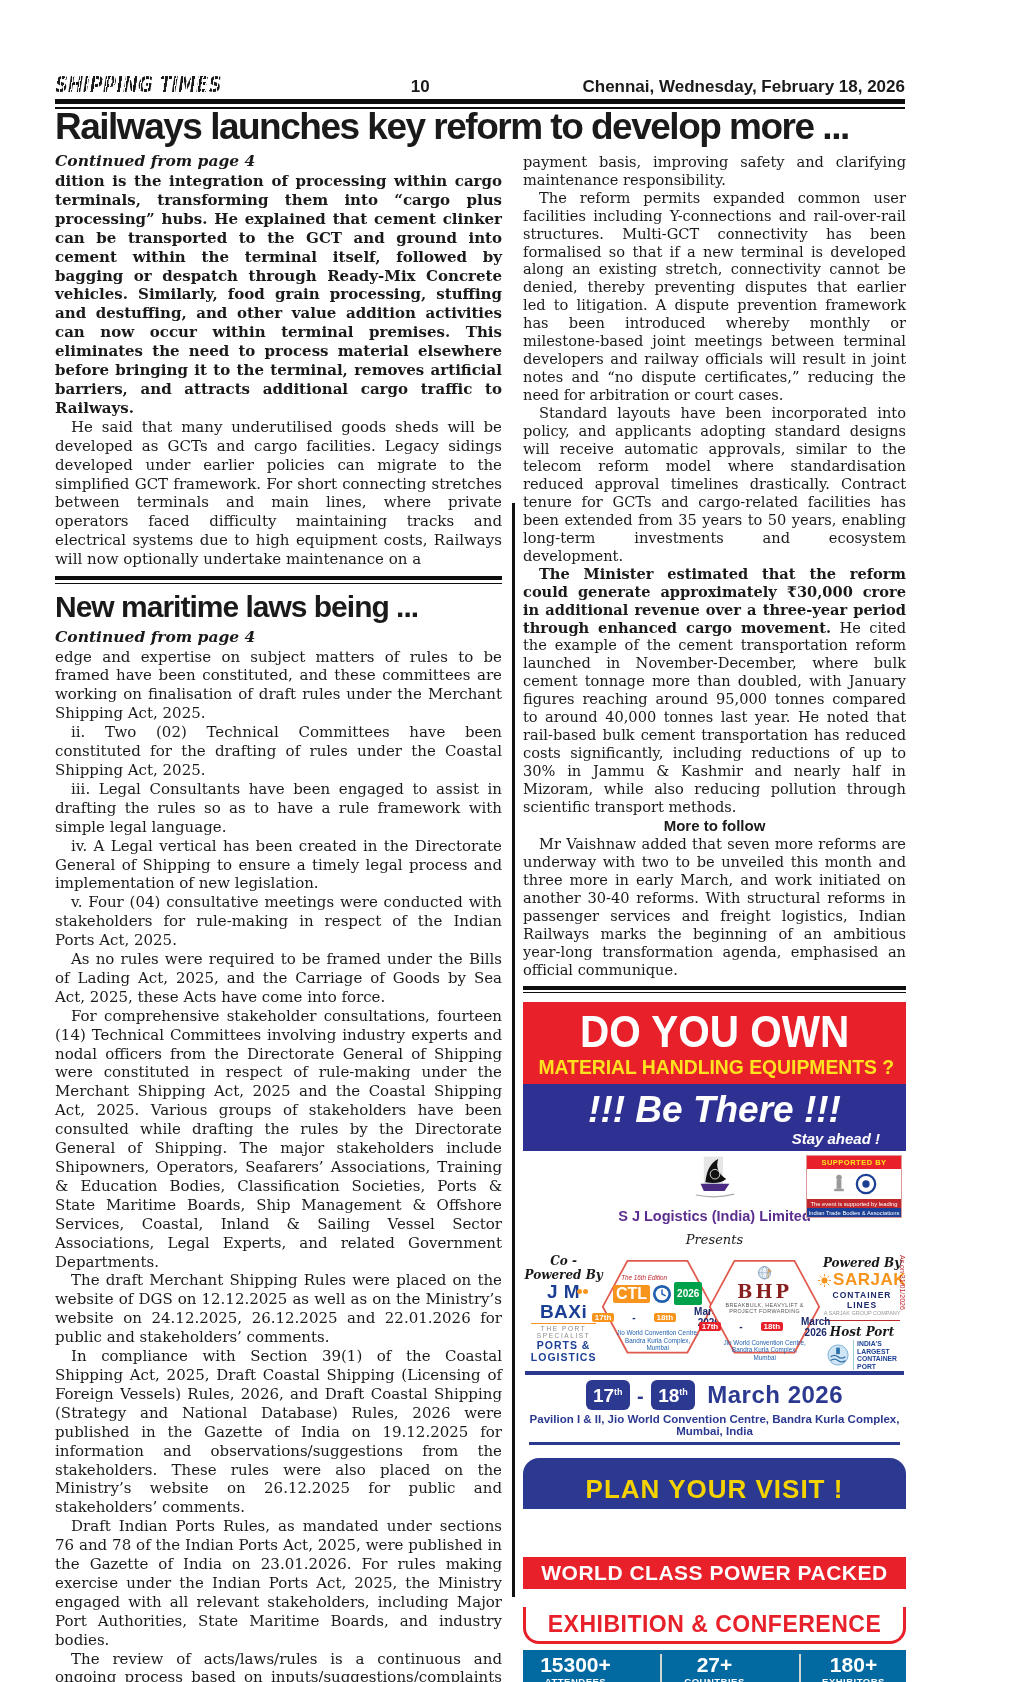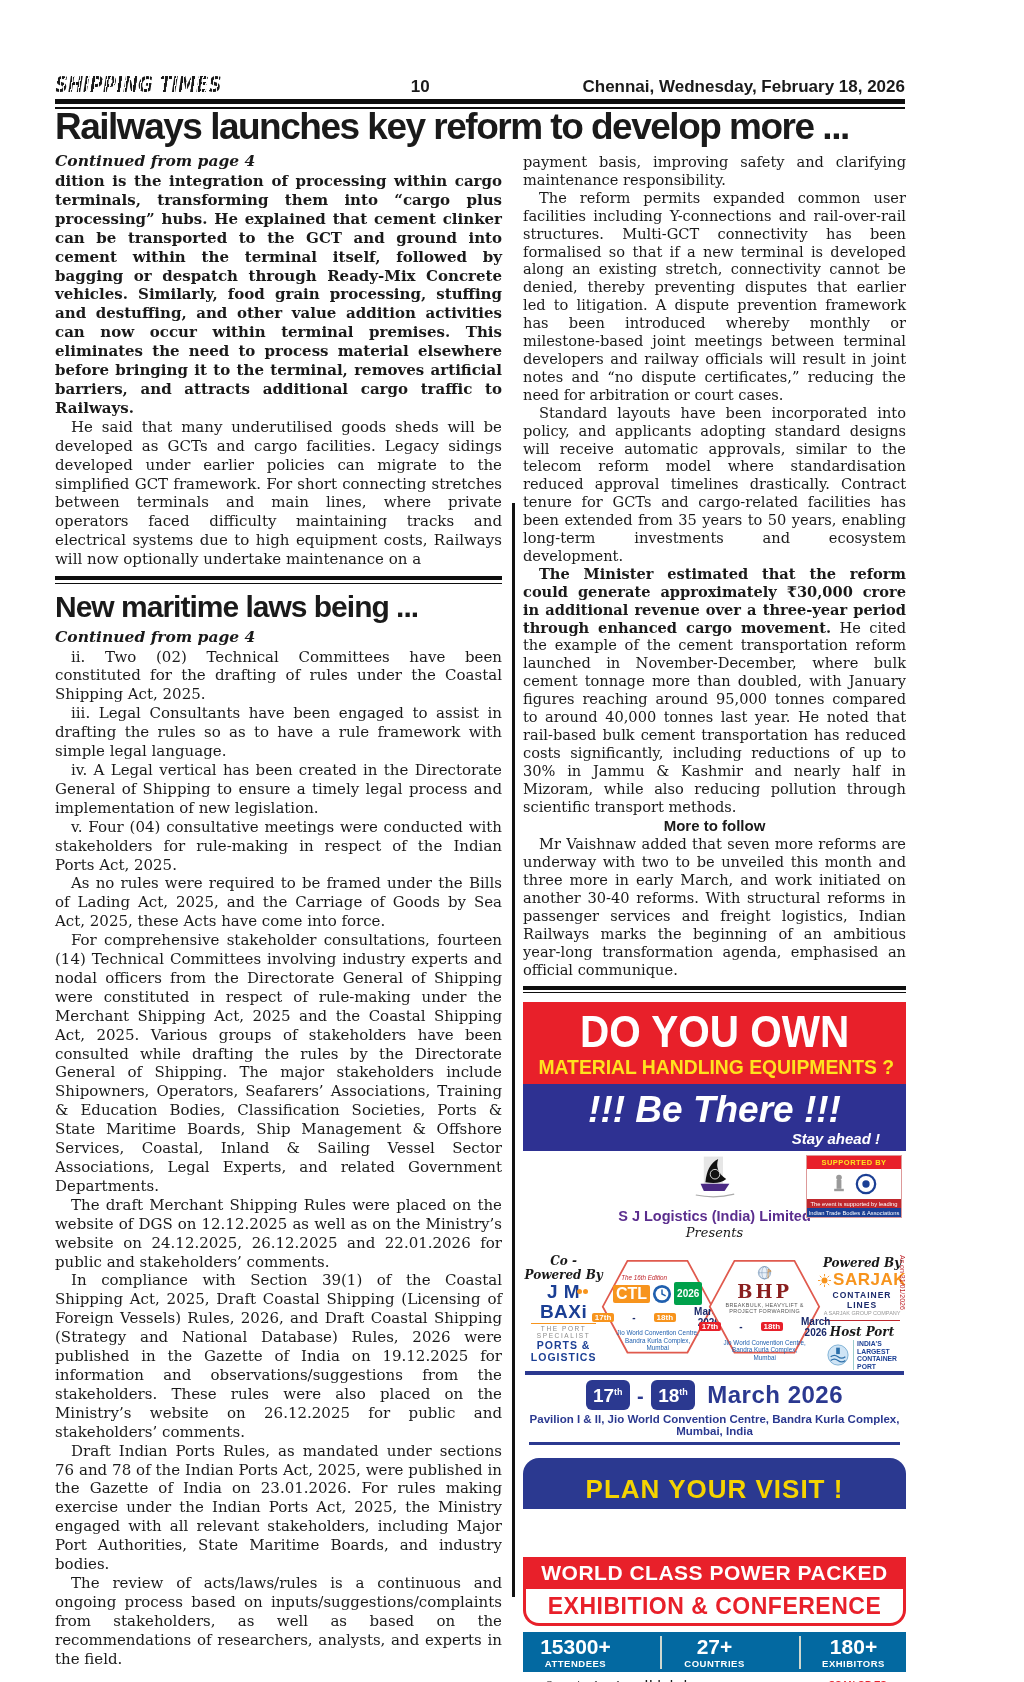--- a/index.html
+++ b/index.html
@@ -33,21 +33,21 @@
   
   .ad{margin-top:9px;width:383px;position:relative;font-family:"Liberation Sans",sans-serif;}
   .ad-red{background:#e8202a;text-align:center;padding:6px 0 5px;}
   .ad-red .l1{color:#fff;font-weight:900;font-size:45px;line-height:47px;display:inline-block;transform:scaleX(.9);white-space:nowrap;}
   .ad-red .l2{color:#ffe21f;font-weight:900;font-size:21px;line-height:24px;display:inline-block;transform:scaleX(.92);white-space:nowrap;}
   .ad-blue{background:#2e3192;text-align:center;padding:6px 0 4px;}
   .ad-blue .l3{color:#fff;font-weight:900;font-style:italic;font-size:37px;line-height:40px;}
   .ad-blue .l4{color:#fff;font-weight:bold;font-style:italic;font-size:15px;text-align:right;padding-right:26px;}
   .presenter{position:relative;height:100px;text-align:center;padding-top:4px;}
   .sj-name{color:#5b2d8e;font-weight:bold;font-size:14.5px;margin-top:1px;}
-  .presents{font-family:"DejaVu Serif",serif;font-style:italic;font-size:13px;margin-top:1px;}
+  .presents{font-family:"DejaVu Serif",serif;font-style:italic;font-size:13px;margin-top:8px;}
   .supbadge{position:absolute;right:4px;top:4px;width:94px;border:1px solid #d99;font-size:0;}
   .supbadge .sb-h{background:#e8202a;color:#ffe21f;font-weight:bold;font-size:7.5px;letter-spacing:.5px;text-align:center;padding:2px 0;}
   .supbadge .sb-b{background:#fff;display:flex;justify-content:center;align-items:center;gap:8px;height:30px;}
   .supbadge .sb-f1{background:#c0272d;color:#fff;font-size:5.8px;text-align:center;padding:1.5px 0;}
   .supbadge .sb-f2{background:#1b3f94;color:#fff;font-size:5.8px;text-align:center;padding:1.5px 0;}
   .logos{display:flex;align-items:center;justify-content:center;height:116px;position:relative;}
   .copow{width:92px;text-align:center;align-self:flex-end;padding-bottom:8px;}
   .lbl-it{font-family:"DejaVu Serif",serif;font-style:italic;font-weight:bold;font-size:12px;}
   .jmbaxi{color:#1b3f94;font-weight:900;font-size:19px;letter-spacing:.5px;position:relative;line-height:20px;}
   .jmbaxi .dots{position:absolute;top:-4px;right:16px;width:12px;height:5px;}
@@ -81,21 +81,21 @@
   .dbig{display:inline-block;background:#2b3990;color:#fff;font-weight:bold;font-size:19px;line-height:22px;padding:1px 7px 2px;border-radius:6px;}
   .dbig sup{font-size:9px;}
   .ddash{color:#2b3990;font-weight:900;font-size:20px;margin:0 3px;}
   .dmonth{color:#2b3990;font-weight:900;font-size:24px;margin-left:8px;letter-spacing:.5px;}
   .dvenue{color:#2b3990;font-weight:bold;font-size:11.5px;margin-top:3px;padding-bottom:5px;border-bottom:3px solid #2b3990;margin-left:4px;margin-right:4px;}
   .planbox{margin-top:13px;background:#2b3990;border-radius:16px 16px 0 0;text-align:center;padding:16px 0 4px;}
   .planbox span{color:#f5d300;font-weight:900;font-size:26px;letter-spacing:1px;}
   .redbar{background:#e8202a;text-align:center;padding:4px 0;margin-top:48px;}
   .redbar span{color:#fff;font-weight:900;font-size:21px;letter-spacing:.5px;}
   .exhwrap{background:#e8202a;border-radius:0 0 16px 16px;padding:0 3px 3px;}
-  .exhin{background:#fff;border-radius:0 0 13px 13px;text-align:center;padding:4px 0 3px;}
+  .exhin{background:#fff;border-radius:0 0 13px 13px;text-align:center;padding:4px 0 3px;margin-top:18px;}
   .exhin span{color:#e8202a;font-weight:900;font-size:23px;letter-spacing:.5px;}
   .stats{margin-top:6px;background:#0369a1;display:flex;padding:4px 0 3px;gap:32px;}
   .stat{flex:1;text-align:center;color:#fff;}
   .stat + .stat{border-left:2px solid #cfd8cf;}
   .stat .v{font-weight:900;font-size:21px;line-height:22px;}
   .stat .t{font-weight:bold;font-size:9.5px;letter-spacing:.5px;}
   .inforow{display:flex;align-items:flex-start;gap:8px;padding:7px 4px 5px;}
   .orgcol{width:110px;text-align:center;}
   .orglbl{font-family:"DejaVu Serif",serif;font-style:italic;font-size:10px;}
   .helpcol{flex:1;}
@@ -125,20 +125,21 @@
     <div class="news">
       <p class="noindent"><b class="inb">dition is the integration of processing within cargo terminals, transforming them into “cargo plus processing” hubs. He explained that cement clinker can be transported to the GCT and ground into cement within the terminal itself, followed by bagging or despatch through Ready-Mix Concrete vehicles. Similarly, food grain processing, stuffing and destuffing, and other value addition activities can now occur within terminal premises. This eliminates the need to process material elsewhere before bringing it to the terminal, removes artificial barriers, and attracts additional cargo traffic to Railways.</b></p>
       <p>He said that many underutilised goods sheds will be developed as GCTs and cargo facilities. Legacy sidings developed under earlier policies can migrate to the simplified GCT framework. For short connecting stretches between terminals and main lines, where private operators faced difficulty maintaining tracks and electrical systems due to high equipment costs, Railways will now optionally undertake maintenance on a</p>
     </div>
 
     <div class="sec-rule"></div>
 
     <div class="h2">New maritime laws being ...</div>
     <p class="cont">Continued from page 4</p>
     <div class="news">
+      <p class="noindent">edge and expertise on subject matters of rules to be framed have been constituted, and these committees are working on finalisation of draft rules under the Merchant Shipping Act, 2025.</p>
       <p>ii. Two (02) Technical Committees have been constituted for the drafting of rules under the Coastal Shipping Act, 2025.</p>
       <p>iii. Legal Consultants have been engaged to assist in drafting the rules so as to have a rule framework with simple legal language.</p>
       <p>iv. A Legal vertical has been created in the Directorate General of Shipping to ensure a timely legal process and implementation of new legislation.</p>
       <p>v. Four (04) consultative meetings were conducted with stakeholders for rule-making in respect of the Indian Ports Act, 2025.</p>
       <p>As no rules were required to be framed under the Bills of Lading Act, 2025, and the Carriage of Goods by Sea Act, 2025, these Acts have come into force.</p>
       <p>For comprehensive stakeholder consultations, fourteen (14) Technical Committees involving industry experts and nodal officers from the Directorate General of Shipping were constituted in respect of rule-making under the Merchant Shipping Act, 2025 and the Coastal Shipping Act, 2025. Various groups of stakeholders have been consulted while drafting the rules by the Directorate General of Shipping. The major stakeholders include Shipowners, Operators, Seafarers’ Associations, Training &amp; Education Bodies, Classification Societies, Ports &amp; State Maritime Boards, Ship Management &amp; Offshore Services, Coastal, Inland &amp; Sailing Vessel Sector Associations, Legal Experts, and related Government Departments.</p>
       <p>The draft Merchant Shipping Rules were placed on the website of DGS on 12.12.2025 as well as on the Ministry’s website on 24.12.2025, 26.12.2025 and 22.01.2026 for public and stakeholders’ comments.</p>
       <p>In compliance with Section 39(1) of the Coastal Shipping Act, 2025, Draft Coastal Shipping (Licensing of Foreign Vessels) Rules, 2026, and Draft Coastal Shipping (Strategy and National Database) Rules, 2026 were published in the Gazette of India on 19.12.2025 for information and observations/suggestions from the stakeholders. These rules were also placed on the Ministry’s website on 26.12.2025 for public and stakeholders’ comments.</p>
       <p>Draft Indian Ports Rules, as mandated under sections 76 and 78 of the Indian Ports Act, 2025, were published in the Gazette of India on 23.01.2026. For rules making exercise under the Indian Ports Act, 2025, the Ministry engaged with all relevant stakeholders, including Major Port Authorities, State Maritime Boards, and industry bodies.</p>
       <p>The review of acts/laws/rules is a continuous and ongoing process based on inputs/suggestions/complaints from stakeholders, as well as based on the recommendations of researchers, analysts, and experts in the field.</p>

